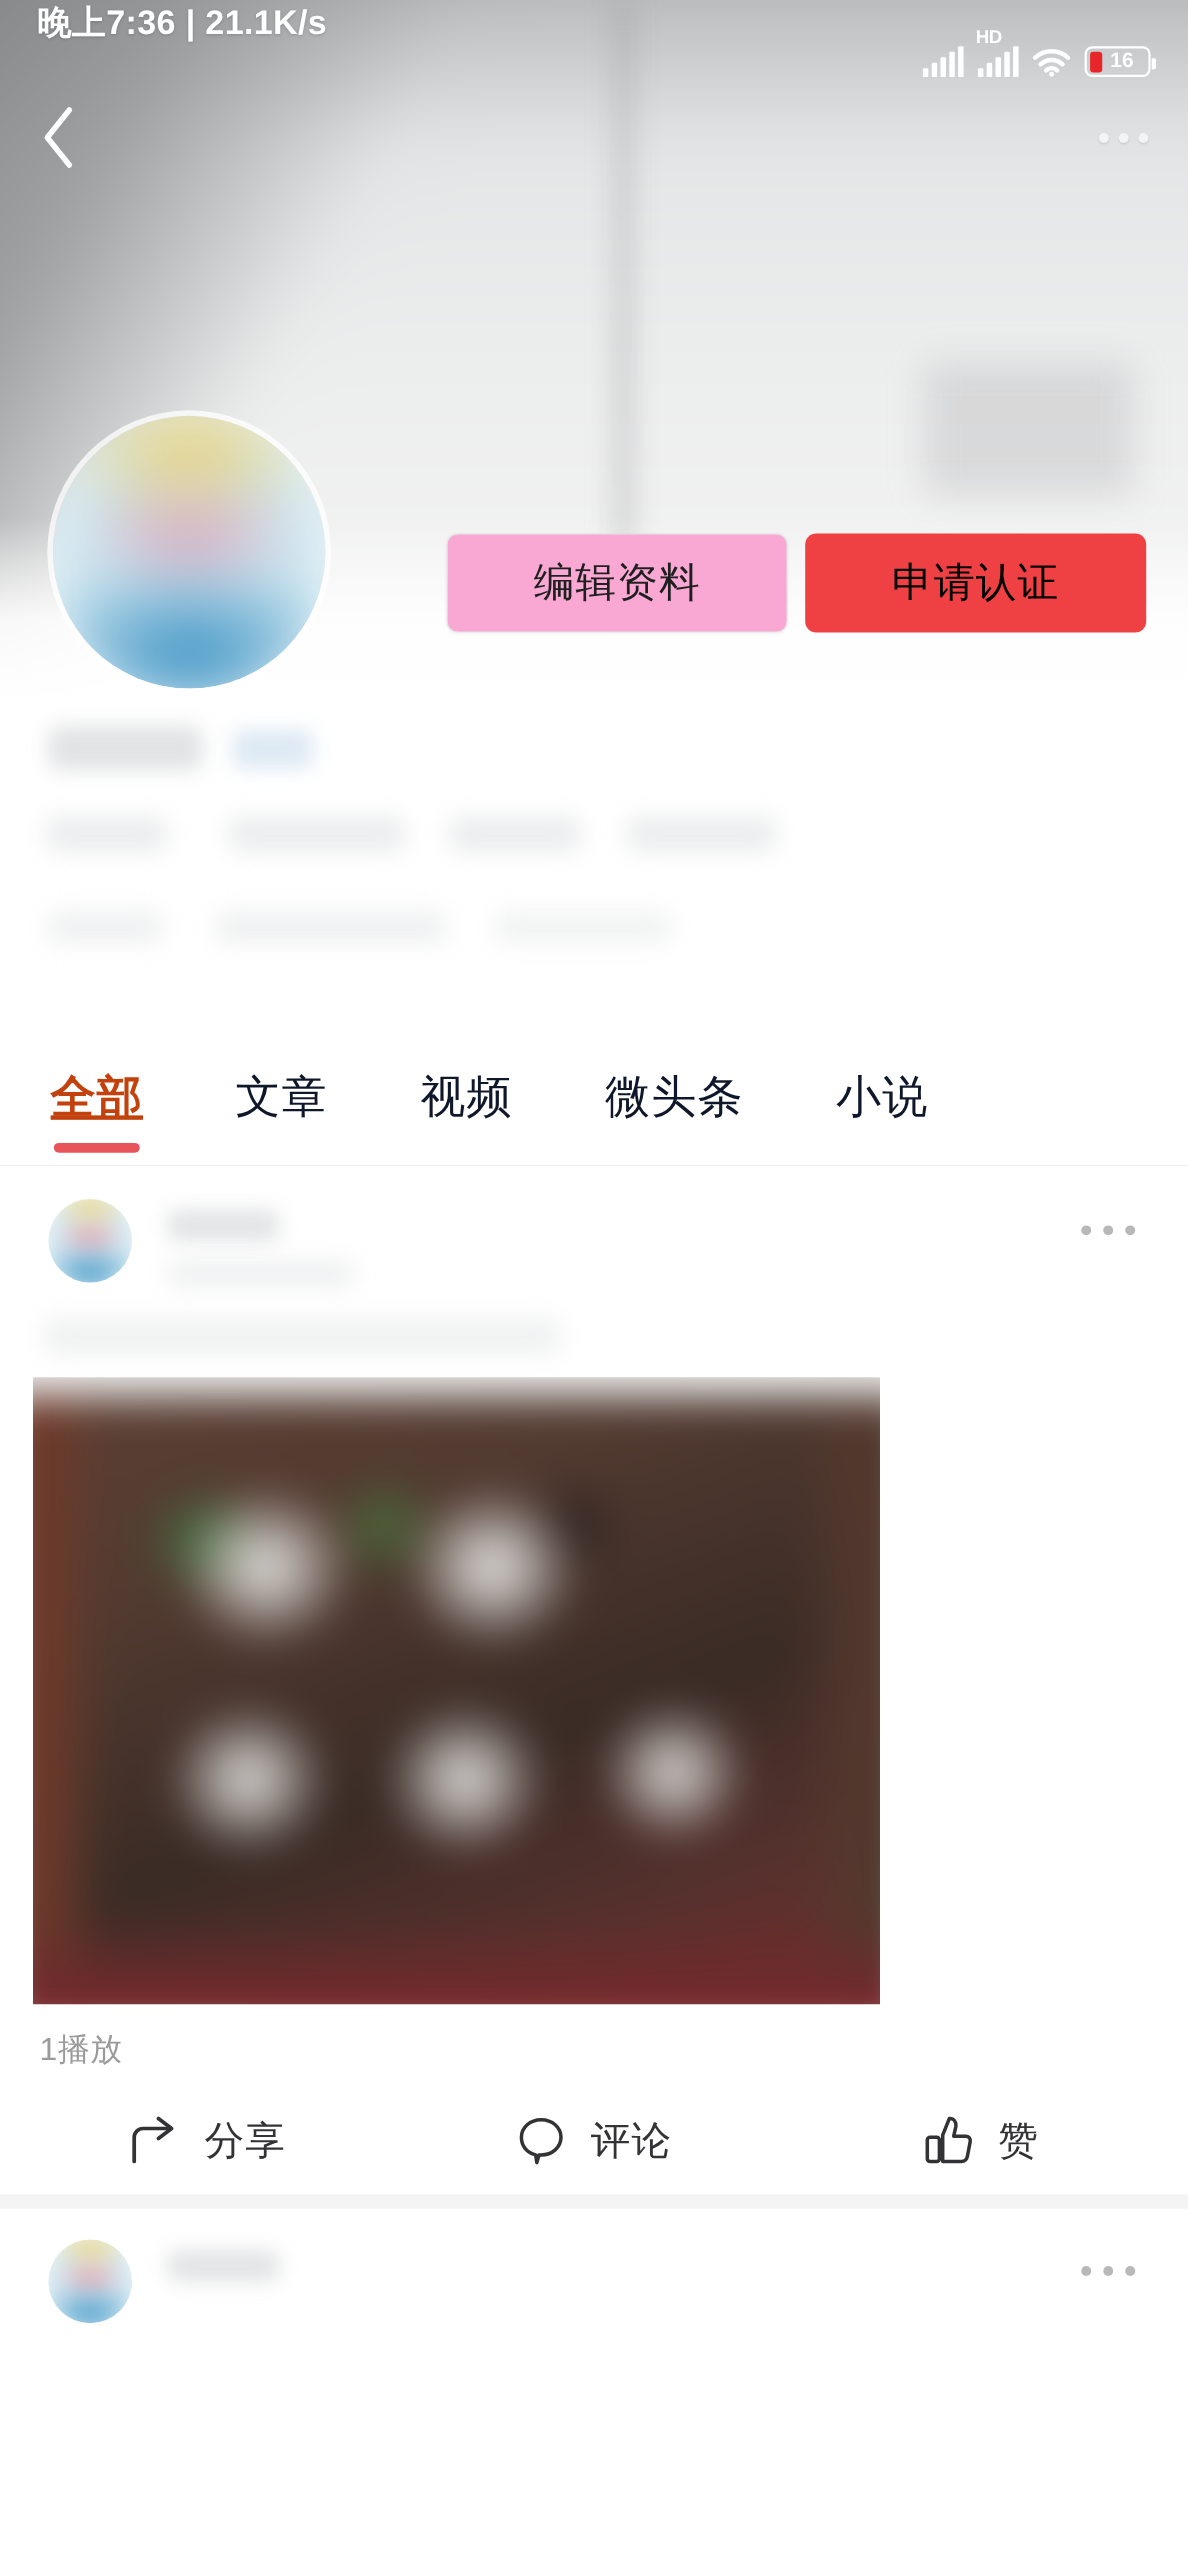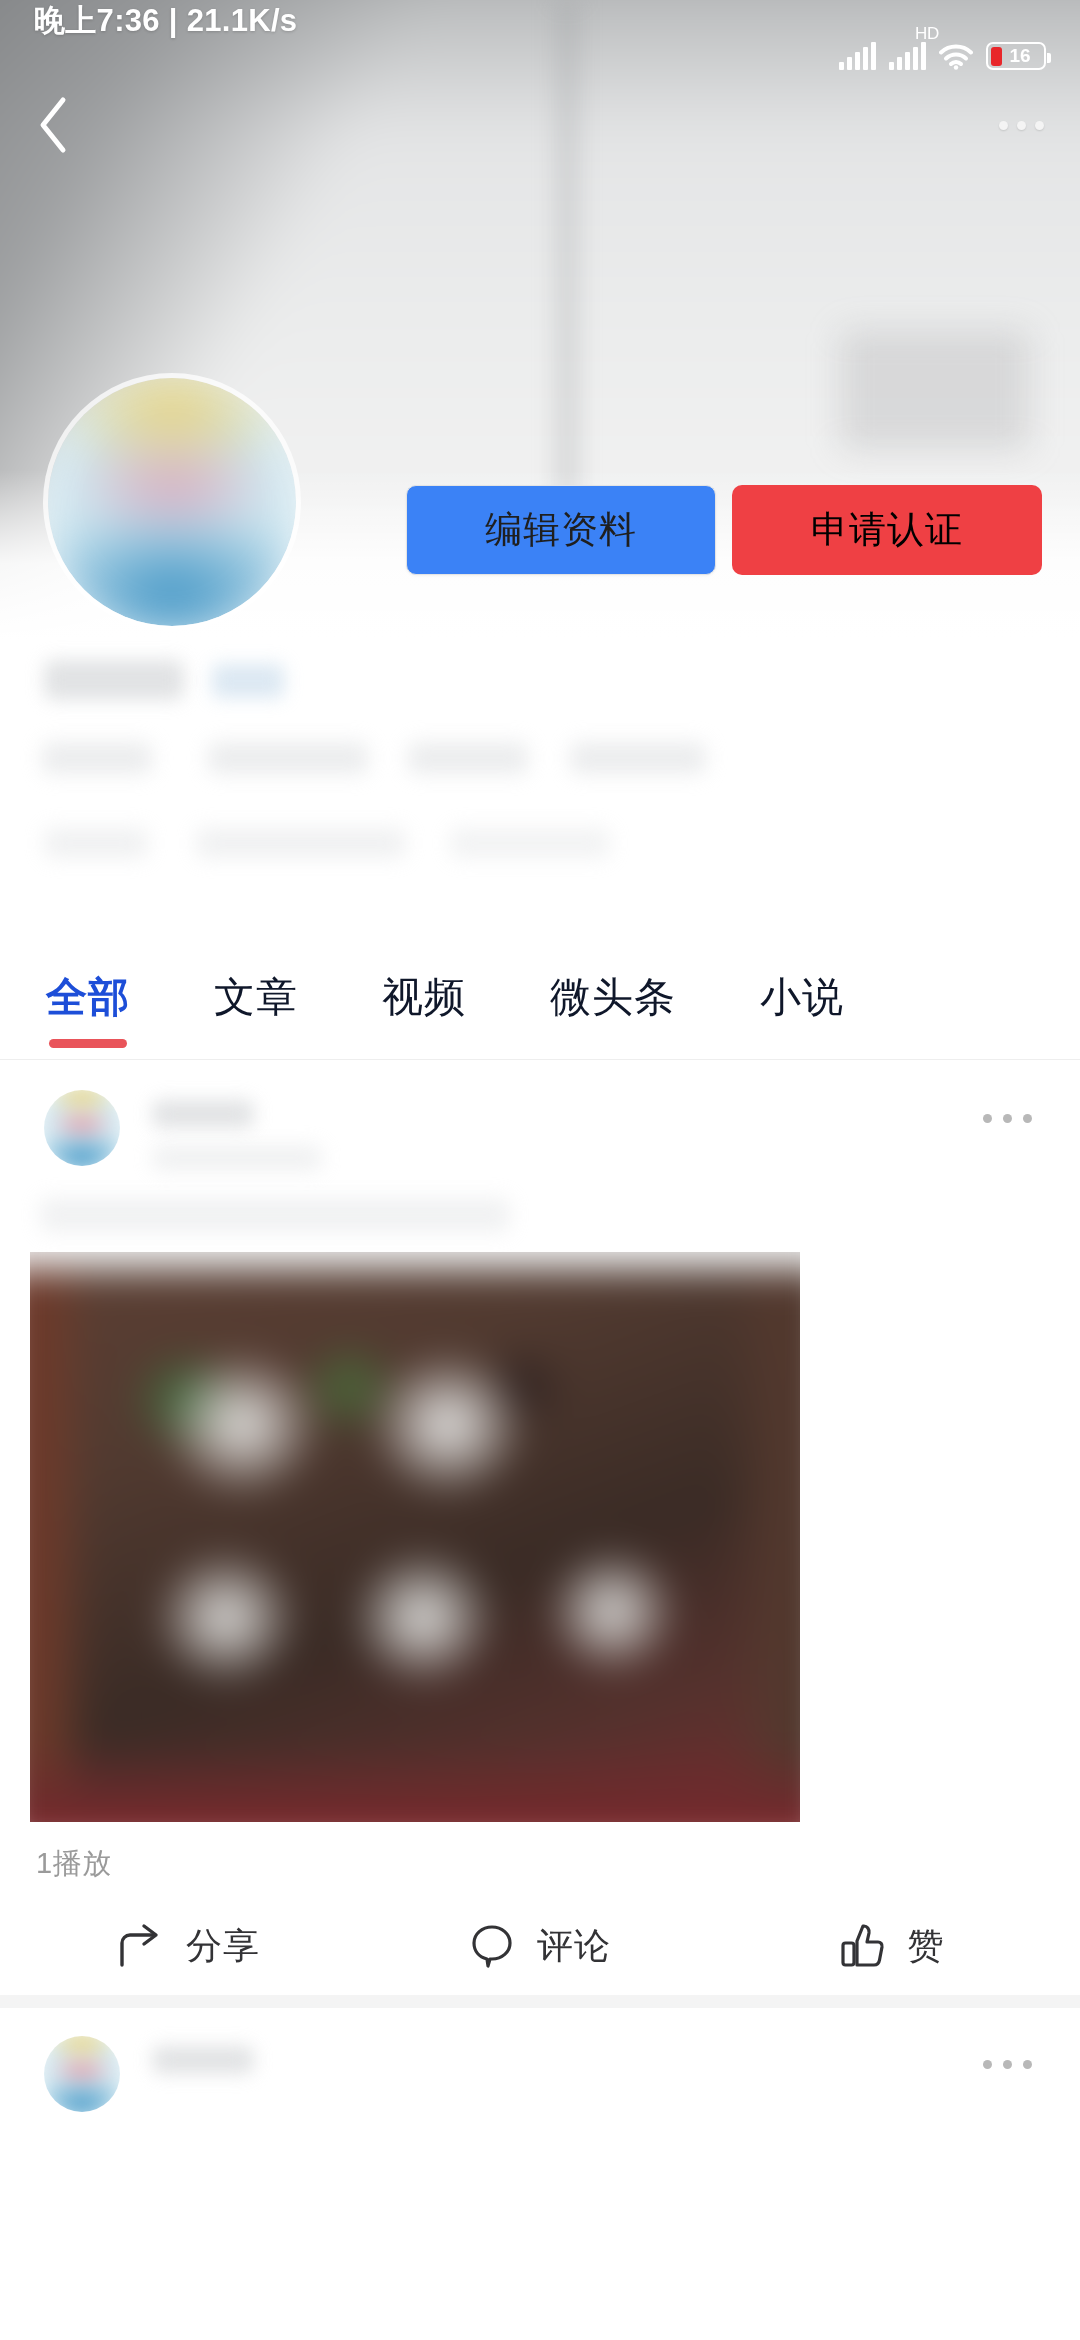--- a/index.html
+++ b/index.html
@@ -73,23 +73,22 @@
   .sig i { display: block; width: 5px; background: #fff; border-radius: 1px; }
   .sig i:nth-child(1) { height: 8px; }
   .sig i:nth-child(2) { height: 13px; }
   .sig i:nth-child(3) { height: 18px; }
   .sig i:nth-child(4) { height: 23px; }
   .sig i:nth-child(5) { height: 28px; }
 
   .hd-wrap { position: relative; display: flex; align-items: flex-end; }
   .hd-label {
     position: absolute; top: -18px; left: -2px;
-    font-size: 17px; font-weight: 400; color: #fff;
+    font-size: 17px; font-weight: 700; color: #fff;
     letter-spacing: -0.3px;
-    margin-left: 28px;
   }
 
   .wifi { position: relative; width: 34px; height: 27px; }
   .wifi svg { position: absolute; left: 0; top: 0; }
 
   .batt {
     position: relative;
     width: 60px; height: 28px;
     border: 2.5px solid #fff; border-radius: 7px;
     display: flex; align-items: center;
@@ -152,21 +151,21 @@
     position: absolute; top: 485px; right: 38px;
     display: flex; gap: 16px; align-items: center;
   }
   .btn {
     height: 90px; min-width: 310px;
     display: flex; align-items: center; justify-content: center;
     font-size: 37px; border-radius: 10px;
     letter-spacing: 1px;
   }
   .btn-edit {
-    background: #3b82f6; color: #1f1f1f;
+    background: #f9a8d4; color: #1f1f1f;
     border: 1.5px solid #e4e4e4;
     box-shadow: 0 1px 3px rgba(0,0,0,0.05);
     margin-left: 48px;
   }
   .btn-verify { background: #ef4044; color: #000000; }
 
   .blur-line {
     position: absolute;
     border-radius: 9px;
     background: #d6d8da;
@@ -194,21 +193,21 @@
   }
   .tab {
     position: relative;
     height: 120px;
     display: flex; align-items: center;
     font-size: 41px; color: #0f172a;
     margin-right: 84px;
     letter-spacing: 1px;
     padding-bottom: 6px;
   }
-  .tab.active { font-weight: 700; color: #1d4ed8; }
+  .tab.active { font-weight: 700; color: #c2410c; text-decoration: underline; }
   .tab.active::after {
     content: ""; position: absolute; left: 50%; bottom: 12px;
     transform: translateX(-50%);
     width: 78px; height: 9px; border-radius: 5px;
     background: #e9545a;
     z-index: 2;
   }
 
   
   .feed { position: absolute; top: 1062px; left: 0; width: 1080px; z-index: 18; }

